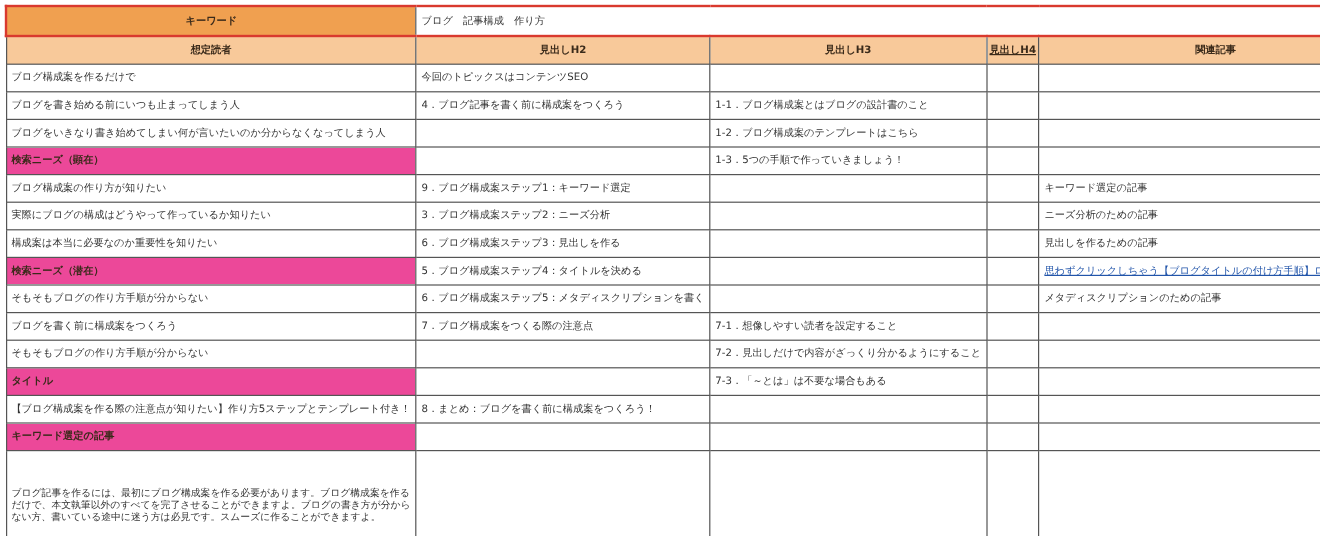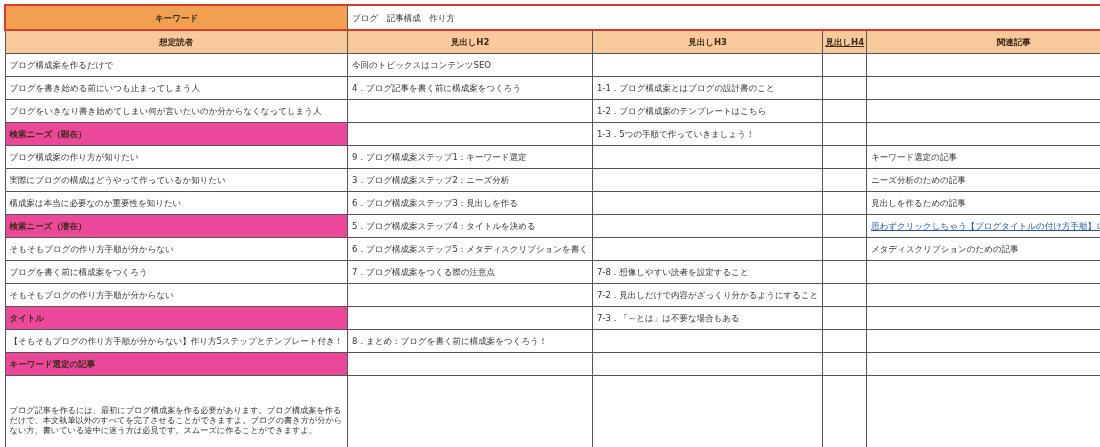--- a/index.html
+++ b/index.html
@@ -124,40 +124,40 @@
       <tr>
         <td>そもそもブログの作り方手順が分からない</td>
         <td>6．ブログ構成案ステップ5：メタディスクリプションを書く</td>
         <td></td>
         <td class="h4col"></td>
         <td>メタディスクリプションのための記事</td>
       </tr>
       <tr>
         <td>ブログを書く前に構成案をつくろう</td>
         <td>7．ブログ構成案をつくる際の注意点</td>
-        <td>7-8．想像しやすい読者を設定すること</td>
+        <td>7-1．想像しやすい読者を設定すること</td>
         <td class="h4col"></td>
         <td></td>
       </tr>
       <tr>
         <td>そもそもブログの作り方手順が分からない</td>
         <td></td>
         <td>7-2．見出しだけで内容がざっくり分かるようにすること</td>
         <td class="h4col"></td>
         <td></td>
       </tr>
       <tr>
         <td class="section">タイトル</td>
         <td></td>
         <td>7-3．「～とは」は不要な場合もある</td>
         <td class="h4col"></td>
         <td></td>
       </tr>
       <tr>
-        <td>【そもそもブログの作り方手順が分からない】作り方5ステップとテンプレート付き！</td>
+        <td>【ブログ構成案を作る際の注意点が知りたい】作り方5ステップとテンプレート付き！</td>
         <td>8．まとめ：ブログを書く前に構成案をつくろう！</td>
         <td></td>
         <td class="h4col"></td>
         <td></td>
       </tr>
       <tr>
         <td class="section">キーワード選定の記事</td>
         <td></td>
         <td></td>
         <td class="h4col"></td>

